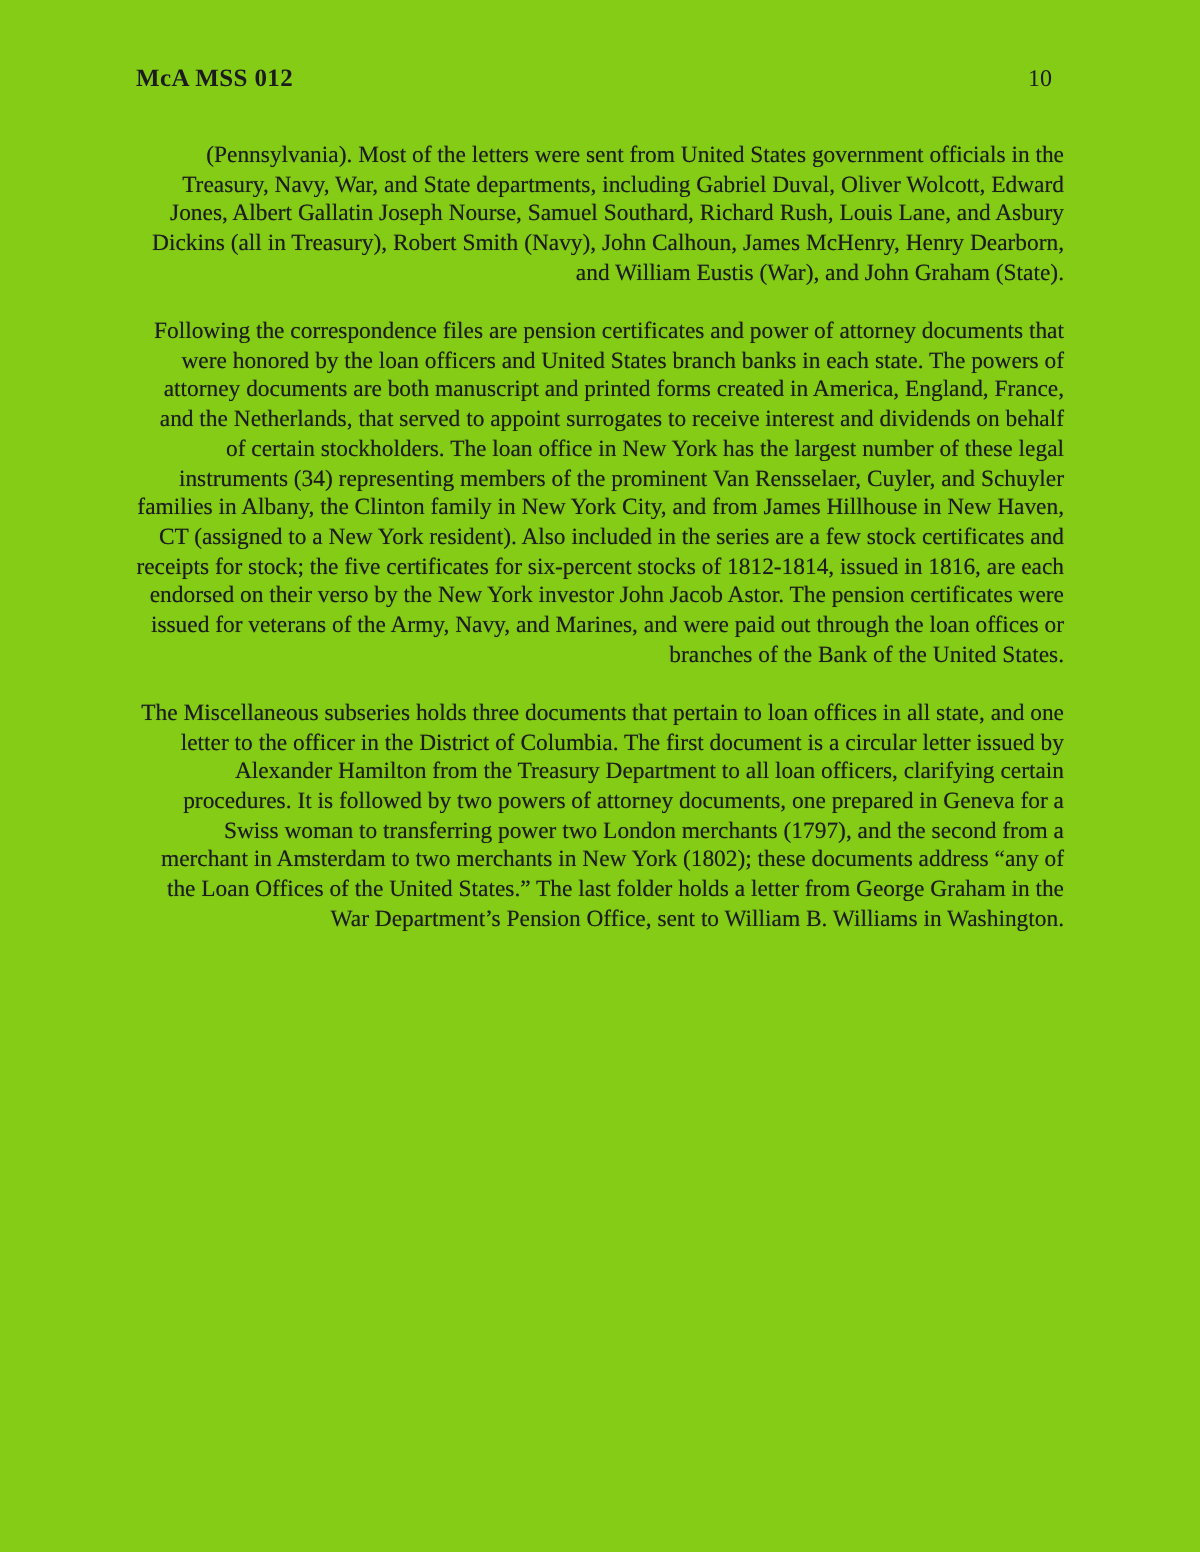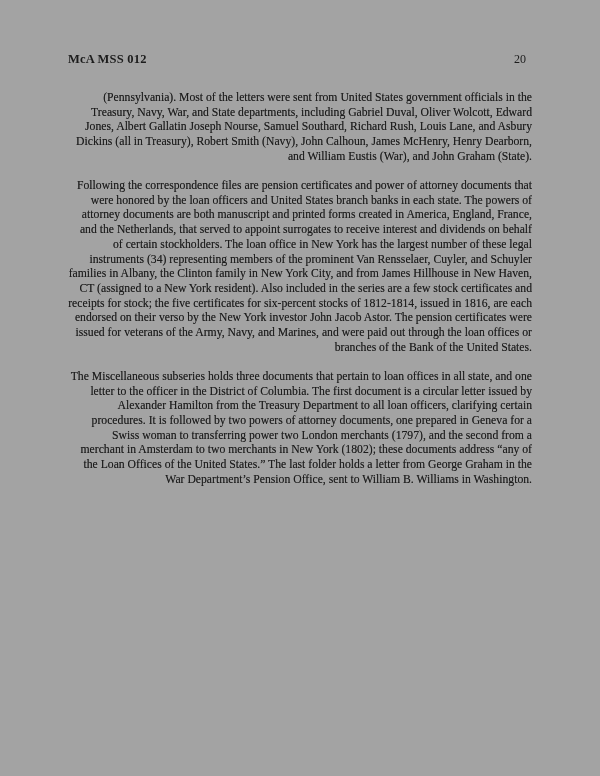--- a/index.html
+++ b/index.html
@@ -11,22 +11,22 @@
     width: 600px;
     height: 776px;
     overflow: hidden;
     font-family: "Liberation Serif", "DejaVu Serif", serif;
     color: #1c1c1c;
   }
   .page {
     box-sizing: border-box;
     width: 600px;
     height: 776px;
-    padding: 52px 68px 0 68px;
-    background: #a3a3a3;
+    padding: 32px 68px 0 68px;
+    background: #84cc16;
   }
   .page-header {
     display: flex;
     justify-content: space-between;
     align-items: baseline;
     margin-bottom: 24px;
   }
   .collection-number {
     font-weight: bold;
     font-size: 12.5px;
@@ -47,21 +47,21 @@
     
     text-shadow: 0 0 0.35px rgba(30,30,30,0.55);
   }
 </style>
 </head>
 <body>
 
 <div class="page">
   <div class="page-header">
     <span class="collection-number">McA MSS 012</span>
-    <span class="page-number">20</span>
+    <span class="page-number">10</span>
   </div>
 
   <div class="document-body">
     <p>(Pennsylvania). Most of the letters were sent from United States government officials in the Treasury, Navy, War, and State departments, including Gabriel Duval, Oliver Wolcott, Edward Jones, Albert Gallatin Joseph Nourse, Samuel Southard, Richard Rush, Louis Lane, and Asbury Dickins (all in Treasury), Robert Smith (Navy), John Calhoun, James McHenry, Henry Dearborn, and William Eustis (War), and John Graham (State).</p>
     <p>Following the correspondence files are pension certificates and power of attorney documents that were honored by the loan officers and United States branch banks in each state. The powers of attorney documents are both manuscript and printed forms created in America, England, France, and the Netherlands, that served to appoint surrogates to receive interest and dividends on behalf of certain stockholders. The loan office in New York has the largest number of these legal instruments (34) representing members of the prominent Van Rensselaer, Cuyler, and Schuyler families in Albany, the Clinton family in New York City,  and from James Hillhouse in New Haven, CT (assigned to a New York resident). Also included in the series are a few stock certificates and receipts for stock; the five certificates for six-percent stocks of 1812-1814, issued in 1816, are each endorsed on their verso by the New York investor John Jacob Astor. The pension certificates were issued for veterans of the Army, Navy, and Marines, and were paid out through the loan offices or branches of the Bank of the United States.</p>
     <p>The Miscellaneous subseries holds three documents that pertain to loan offices in all state, and one letter to the officer in the District of Columbia. The first document is a circular letter issued by Alexander Hamilton from the Treasury Department to all loan officers, clarifying certain procedures. It is followed by two powers of attorney documents, one prepared in Geneva for a Swiss woman to transferring power two London merchants (1797), and the second from a merchant in Amsterdam to two merchants in New York (1802); these documents address “any of the Loan Offices of the United States.” The last folder holds a letter from George Graham in the War Department’s Pension Office, sent to William B. Williams in Washington.</p>
   </div>
 </div>
 
 </body></html>

